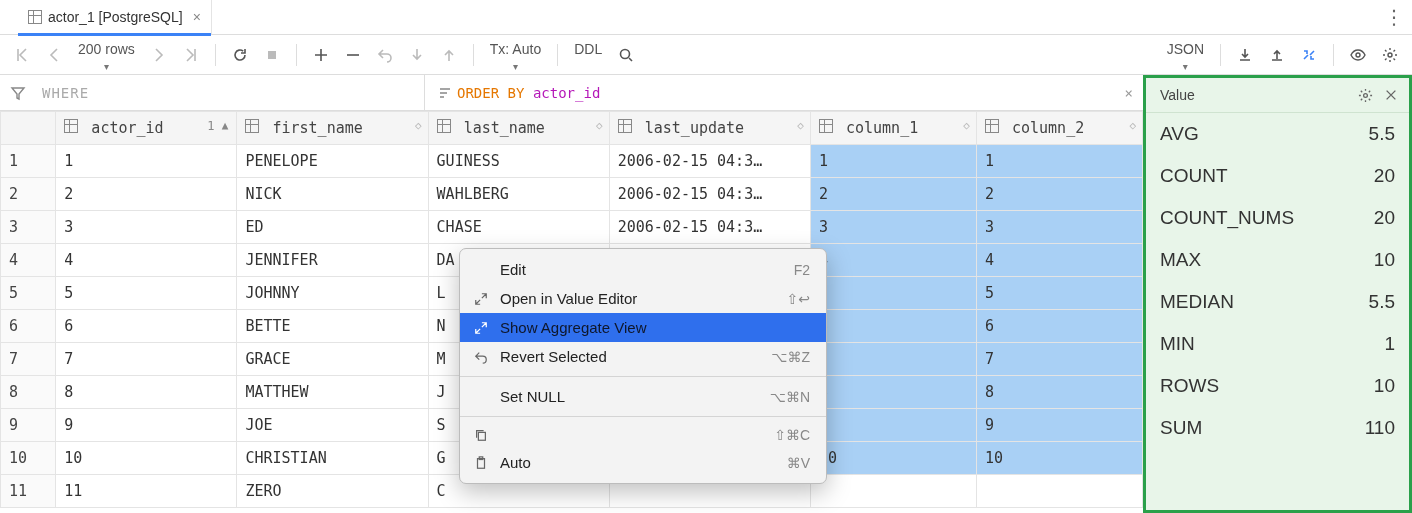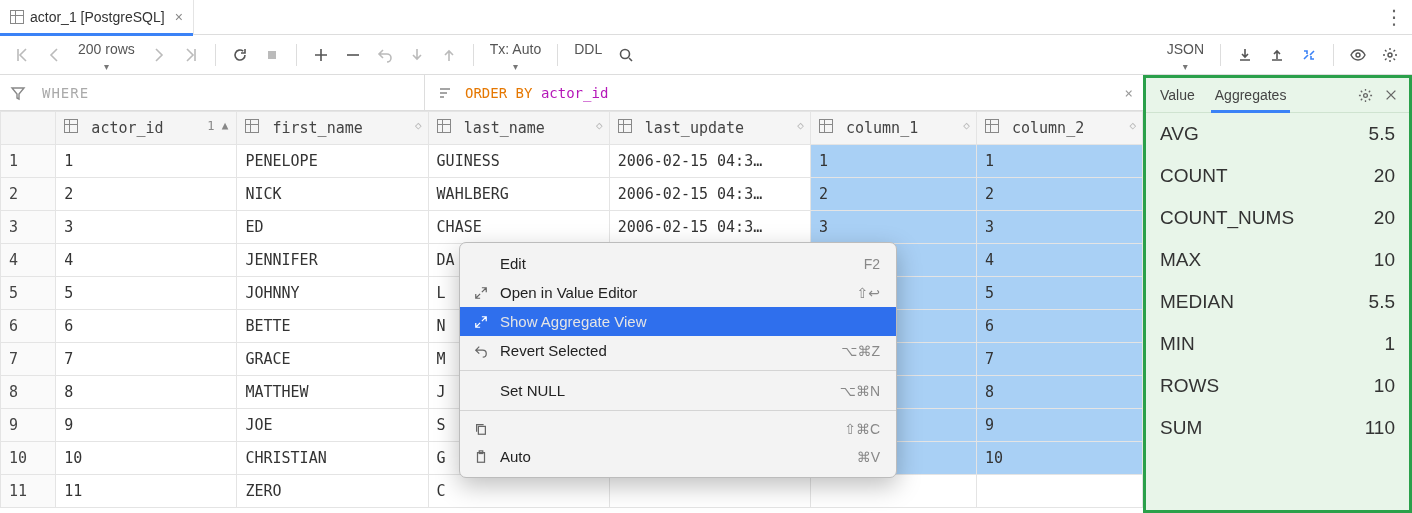--- a/index.html
+++ b/index.html
@@ -15,20 +15,21 @@
   }
   .mono { font-family: "SF Mono", Menlo, Consolas, monospace; }
 
   
   .tabbar {
     height: 35px;
     display: flex;
     align-items: center;
     border-bottom: 1px solid #ddd;
     position: relative;
+    padding-left: 18px;
   }
   .tab {
     height: 35px;
     display: flex;
     align-items: center;
     gap: 6px;
     padding: 0 10px;
     border-right: 1px solid #e4e4e4;
     position: relative;
   }
@@ -102,21 +103,21 @@
     align-items: center;
     gap: 16px;
     padding: 0 10px;
     border-right: 1px solid #ddd;
   }
   .wherebox .lbl { color: #aaa; letter-spacing: 1px; }
   .orderbox {
     flex: 1;
     display: flex;
     align-items: center;
-    gap: 12px;
+    gap: 4px;
     padding: 0 12px;
     position: relative;
   }
   .orderbox .kw { color: #e57701; }
   .orderbox .col { color: #b517b8; }
   .orderbox .closex {
     position: absolute;
     right: 10px;
     color: #999;
     cursor: pointer;
@@ -214,43 +215,43 @@
     justify-content:space-between;
     padding: 10px 14px;
     font-size:19px;
     color:#333;
   }
 
   
   .ctxmenu {
     position: absolute;
     left: 459px;
-    top: 242px;
-    width: 438px;
+    top: 248px;
+    width: 368px;
     background: #f3f3f3;
     border: 1px solid #bcbcbc;
     border-radius: 7px;
     box-shadow: 0 8px 24px rgba(0,0,0,0.25);
     padding: 6px 0;
     z-index: 100;
     text-align: right;
   }
   .ctxitem {
     display:flex;
     align-items:center;
     gap:10px;
     padding: 6px 16px 6px 12px;
     font-size:15px;
     color:#222;
     cursor:pointer;
     position:relative;
   }
   .ctxitem.sel {
     background:#2f6fed;
-    color:#e5e5e5;
+    color:#0f172a;
   }
   .ctxitem .ico { width:18px; display:flex; justify-content:center; color:#666; }
   .ctxitem.sel .ico { color:#fff; }
   .ctxitem .sc {
     position:absolute;
     right:16px;
     color:#888;
     font-size:14px;
   }
   .ctxsep { height:1px; background:#d4d4d4; margin:5px 0; }
@@ -562,23 +563,20 @@
           </tr>
         </tbody>
     </table>
   </div>
 
   <div class="aggpanel">
     <div class="aggtabs">
       <div class="aggtab">
         <span>Value</span>
       </div>
-      <div class="aggtab active">
-        <span>Aggregates</span>
-      </div>
       <div class="tright">
         <span class="agtool">
           <svg width="15" height="15" viewBox="0 0 16 16">
               <circle cx="8" cy="8" r="2" stroke="#666" fill="none" stroke-width="1.4"></circle>
               <path d="M8 1v2M8 13v2M1 8h2M13 8h2M3 3l1.5 1.5M11.5 11.5L13 13M13 3l-1.5 1.5M4.5 11.5L3 13" stroke="#666" stroke-width="1.4"></path>
             </svg>
         </span>
         <span class="agtool">
           <svg width="14" height="14" viewBox="0 0 16 16">
               <path d="M3 3l10 10M13 3L3 13" stroke="#666" stroke-width="1.6"></path>

